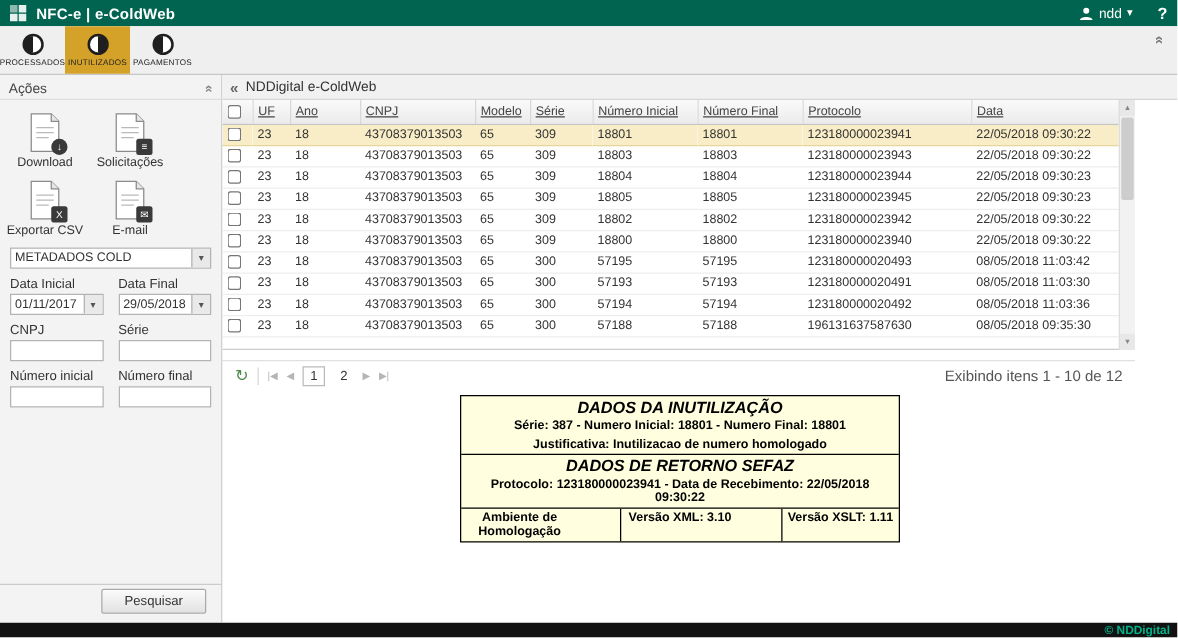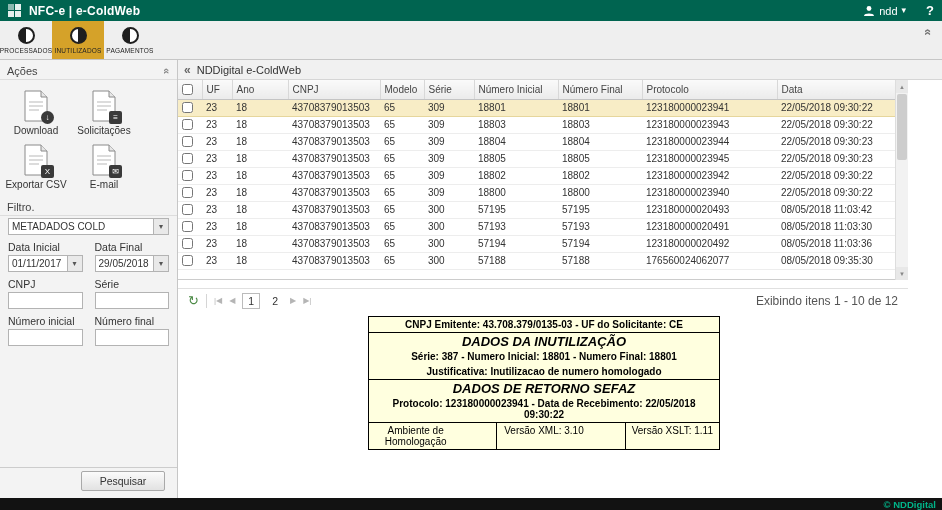--- a/index.html
+++ b/index.html
@@ -65,21 +65,21 @@
   .main { flex:1; position:relative; background:#fff; }
   .main-hd { height:20px; background:#f1f1f1; border-bottom:1px solid #d6d6d6; display:flex; align-items:center;
              padding:0 6px; gap:6px; }
   .main-hd .back { color:#666; font-size:12px; font-weight:bold; cursor:pointer; }
   .main-hd .ttl { color:#333; font-size:11px; }
 
   .grid-area { position:absolute; top:20px; left:0; width:730px; height:200px; border-bottom:1px solid #ccc; }
   table.grid { border-collapse:collapse; table-layout:fixed; width:717px; font-size:10px; }
   .grid th { height:19px; background:linear-gradient(#fafafa,#ebebeb); border-right:1px solid #d8d8d8;
              border-bottom:1px solid #c4c4c4; font-weight:normal; text-align:left; padding:0 4px; color:#444;
-             overflow:hidden; white-space:nowrap; }
+             overflow:hidden; white-space:nowrap;text-decoration:underline; }
   .grid td { height:17px; padding:0 4px; border-bottom:1px solid #ededed; color:#333; overflow:hidden; white-space:nowrap; }
   .grid input[type=checkbox] { width:11px; height:11px; margin:0; vertical-align:middle; }
   tr.selected td { background:#f8edc6; border-bottom:1px solid #e6d69c; }
 
   .vscroll { position:absolute; top:0; right:0; width:13px; height:200px; background:#f2f2f2; border-left:1px solid #ddd; }
   .vs-btn { height:13px; display:flex; align-items:center; justify-content:center; font-size:6px; color:#888; background:#e8e8e8; cursor:pointer; }
   .vs-btn.dn { position:absolute; bottom:0; left:0; right:0; }
   .vs-thumb { position:absolute; top:14px; left:1px; width:10px; height:66px; background:#cdcdcd; border-radius:2px; cursor:grab; }
 
   .pager { position:absolute; top:228px; left:0; width:730px; height:24px; border-top:1px solid #e0e0e0;
@@ -90,21 +90,21 @@
   .pg-num { font-size:10.5px; color:#333; cursor:pointer; padding:1px 5px; }
   .pg-num.cur { border:1px solid #bbb; background:#fff; }
   .pager .status { margin-left:auto; color:#555; font-size:12px; }
 
   
   .detail { position:absolute; top:256px; left:190px; width:352px; background:#ffffdf; border:1px solid #000;
             text-align:center; color:#000; font-size:10px; }
   .d-row { padding:2px 4px; font-weight:bold; }
   .d-b { border-bottom:1px solid #000; }
   .d-big { font-size:13px; font-weight:bold; padding:1px 0 0;font-style:italic; }
-  .d-foot { display:flex; border-top:1px solid #000; font-weight:normal;gap:34px; }
+  .d-foot { display:flex; border-top:1px solid #000; font-weight:bold;gap:34px; }
   .d-foot div { flex:1; padding:2px 2px; }
   .d-foot div + div { border-left:1px solid #000; }
 
   
   .footer { height:12px; background:#121212; display:flex; align-items:center; justify-content:flex-end; padding:0 6px; }
   .footer span { color:#00b489; font-size:9.5px; font-weight:bold; }
 
   
   .person-ic { width:12px; height:12px; }
 </style>
@@ -196,23 +196,20 @@
               <path d="M4 1 h16 l6 6 v24 h-22 z" fill="#fff" stroke="#8a8a8a"></path>
               <path d="M20 1 v6 h6" fill="#e6e6e6" stroke="#8a8a8a"></path>
               <path d="M8 12h14M8 16h14M8 20h10" stroke="#b9b9b9"></path>
             </svg>
           <span class="badge sq">✉</span>
         </span>
         <span class="action-label">E-mail</span>
       </div>
     </div>
 
-    <div class="panel-hd">
-      <span>Filtro.</span>
-    </div>
 
     <div class="filter-form">
       <div class="combo">
         <span>METADADOS COLD</span>
         <span class="arrow-btn">▾</span>
       </div>
 
       <div class="two-col">
         <div class="col">
           <div class="f-label">Data Inicial</div>
@@ -402,21 +399,21 @@
             </tr>
             <tr>
               <td><input type="checkbox" style=""></td>
               <td>23</td>
               <td>18</td>
               <td>43708379013503</td>
               <td>65</td>
               <td>300</td>
               <td>57188</td>
               <td>57188</td>
-              <td>176560024062077</td>
+              <td>196131637587630</td>
               <td>08/05/2018 09:35:30</td>
             </tr>
           </tbody>
       </table>
       <div class="vscroll">
         <div class="vs-btn">▲</div>
         <div class="vs-thumb"></div>
         <div class="vs-btn dn">▼</div>
       </div>
     </div>
@@ -427,21 +424,20 @@
       <span class="pg-arrow">|◀</span>
       <span class="pg-arrow">◀</span>
       <span class="pg-num cur">1</span>
       <span class="pg-num">2</span>
       <span class="pg-arrow">▶</span>
       <span class="pg-arrow">▶|</span>
       <span class="status">Exibindo itens 1 - 10 de 12</span>
     </div>
 
     <div class="detail">
-      <div class="d-row d-b">CNPJ Emitente: 43.708.379/0135-03 - UF do Solicitante: CE</div>
       <div class="d-big">DADOS DA INUTILIZAÇÃO</div>
       <div class="d-row">Série: 387 - Numero Inicial: 18801 - Numero Final: 18801</div>
       <div class="d-row d-b">Justificativa: Inutilizacao de numero homologado</div>
       <div class="d-big">DADOS DE RETORNO SEFAZ</div>
       <div class="d-row">Protocolo: 123180000023941 - Data de Recebimento: 22/05/2018 09:30:22</div>
       <div class="d-foot">
         <div>Ambiente de Homologação</div>
         <div>Versão XML: 3.10</div>
         <div>Versão XSLT: 1.11</div>
       </div>

